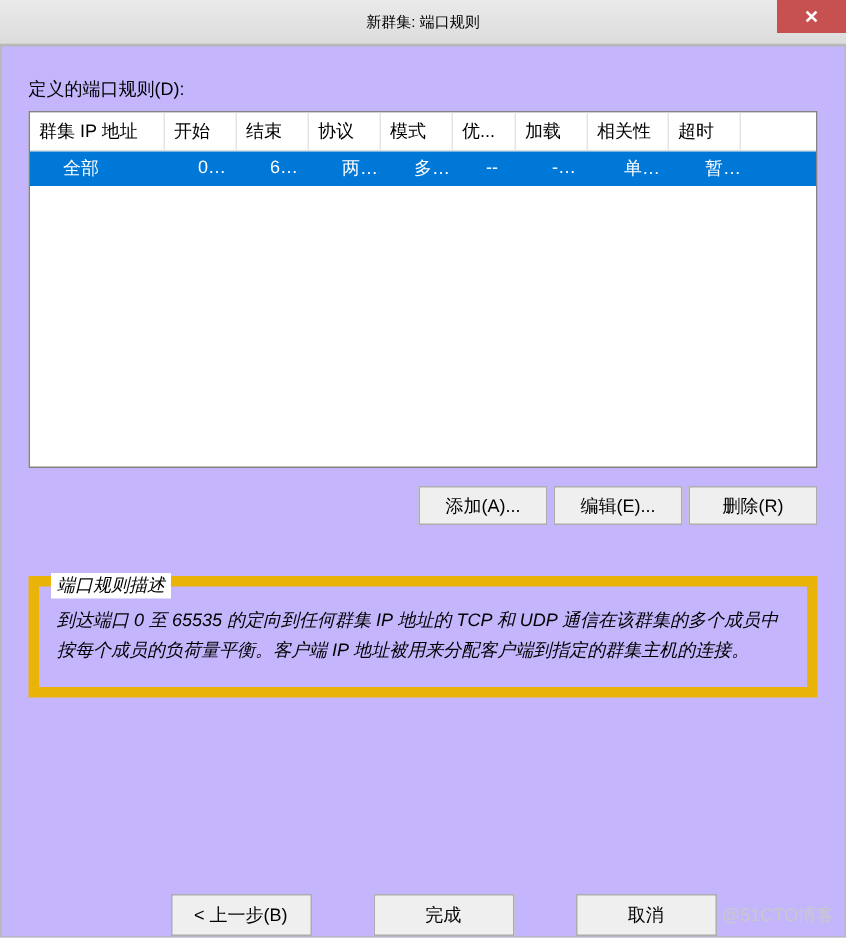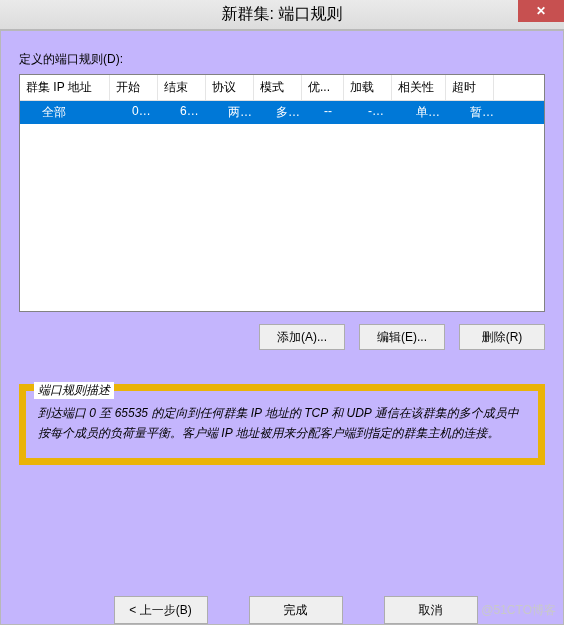--- a/index.html
+++ b/index.html
@@ -14,21 +14,21 @@
   }
   .titlebar {
     height: 30px;
     background: linear-gradient(#eaeaea, #dcdcdc);
     border-bottom: 1px solid #b8b8b8;
     display: flex;
     align-items: center;
     justify-content: center;
     position: relative;
   }
-  .titlebar .title { font-size: 16px; color: #000; }
+  .titlebar .title { font-size: 10px; color: #000; }
   .titlebar .close-btn {
     position: absolute; right: 0; top: 0;
     width: 46px; height: 22px;
     background: #c75050;
     color: #fff;
     display: flex; align-items: center; justify-content: center;
     font-family: Arial, sans-serif; font-size: 12px; font-weight: bold;
     cursor: pointer;
   }
   .dialog-body {
@@ -73,21 +73,21 @@
   .col.c0 { width: 90px; }
   .col.c1 { width: 48px; }
   .col.c2 { width: 48px; }
   .col.c3 { width: 48px; }
   .col.c4 { width: 48px; }
   .col.c5 { width: 42px; }
   .col.c6 { width: 48px; }
   .col.c7 { width: 54px; }
   .col.c8 { width: 48px; flex: 0 0 auto; }
   .btn-row {
-    display: flex; justify-content: flex-end; gap: 14px;
+    display: flex; justify-content: flex-end; gap: 4px;
     margin-top: 12px;
     text-align: center;
   }
   .btn {
     min-width: 86px; height: 26px;
     border: 1px solid #adadad;
     background: #efefef;
     display: flex; align-items: center; justify-content: center;
     cursor: pointer;
     font-size: 12px;

